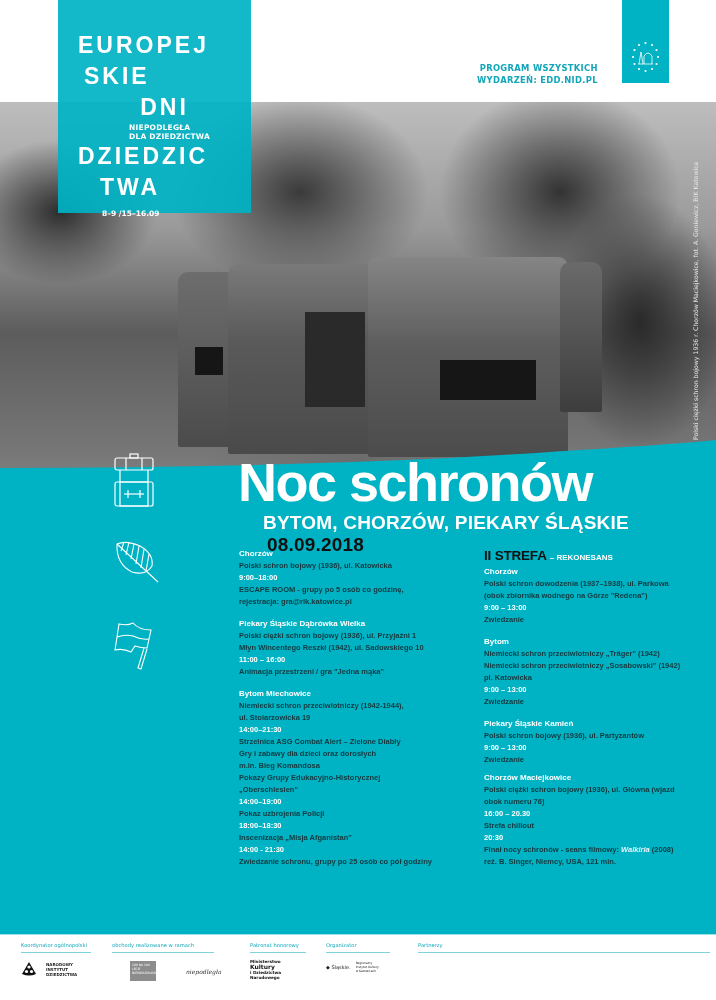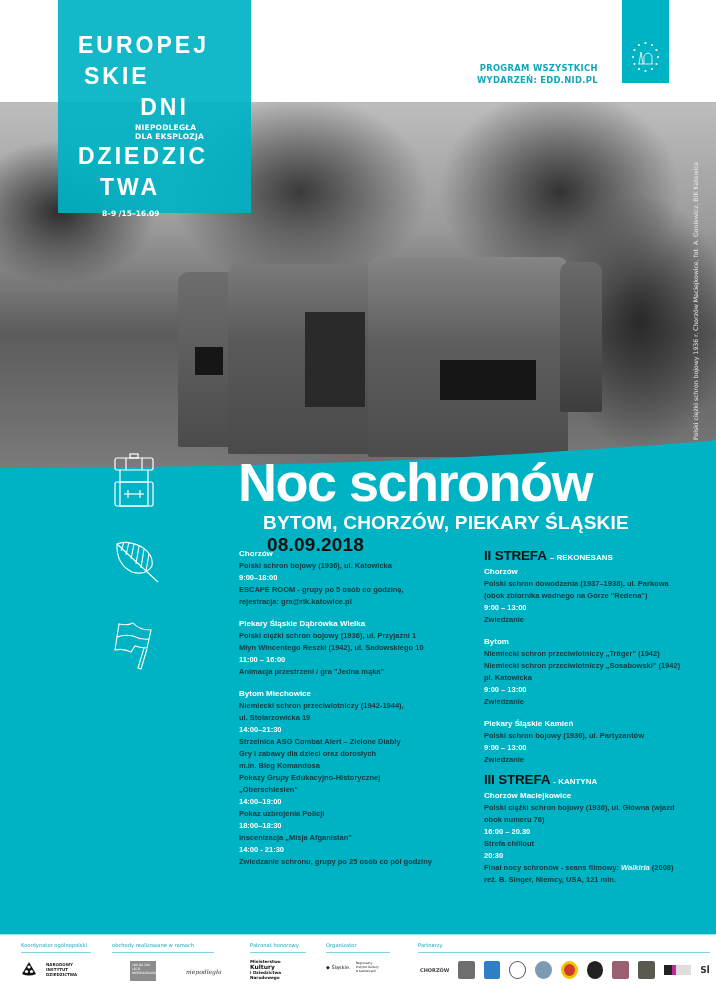--- a/index.html
+++ b/index.html
@@ -100,21 +100,21 @@
   </svg>
 </div>
 
 <div class="logo-box">
   <div class="logo-word">EUROPEJ</div>
   <div class="logo-word" style="margin-left:6px;">SKIE</div>
   <div class="logo-row">
     <div class="logo-word">DNI</div>
     <div class="logo-sub">
       <div>NIEPODLEGŁA</div>
-      <div>DLA EKSPLOZJA</div>
+      <div>DLA DZIEDZICTWA</div>
     </div>
   </div>
   <div class="logo-word">DZIEDZIC</div>
   <div class="logo-word" style="margin-left:22px;">TWA</div>
   <div class="logo-dates">8–9 /15–16.09</div>
 </div>
 
 <div class="program">
   <div>PROGRAM WSZYSTKICH</div>
   <div>WYDARZEŃ: EDD.NID.PL</div>
@@ -239,24 +239,20 @@
   <div class="time">9:00 – 13:00</div>
   <div class="line">Zwiedzanie</div>
   <div class="gap"></div>
 
   <div class="place">Piekary Śląskie Kamień</div>
   <div class="line">Polski schron bojowy (1936), ul. Partyzantów</div>
   <div class="time">9:00 – 13:00</div>
   <div class="line">Zwiedzanie</div>
   <div class="gap-s"></div>
 
-  <div class="zone-title">
-    <span class="zname">III STREFA</span>
-    <span class="zsub">- KANTYNA</span>
-  </div>
   <div class="place">Chorzów Maciejkowice</div>
   <div class="line">Polski ciężki schron bojowy (1936), ul. Główna (wjazd</div>
   <div class="line">obok numeru 76)</div>
   <div class="time">16:00 – 20.30</div>
   <div class="line">Strefa chillout</div>
   <div class="time">20:30</div>
   <div class="line"><span>Finał nocy schronów - seans filmowy: </span><span class="it">Walkiria</span><span> (2008)</span></div>
   <div class="line">reż. B. Singer, Niemcy, USA, 121 min.</div>
 </div>
 
@@ -295,27 +291,14 @@
   <div class="fgroup" style="left:326px; width:64px;">
     <div class="flabel">Organizator</div>
     <div class="flogos" style="gap:5px;">
       <span style="font-size:5px; color:#222;">◆ <span>Śląskie.</span></span>
       <span style="font-size:3px; color:#222; width:26px; line-height:4px;">Regionalny Instytut Kultury w Katowicach</span>
     </div>
   </div>
 
   <div class="fgroup" style="left:418px; width:292px;">
     <div class="flabel">Partnerzy</div>
-    <div class="flogos" style="gap:9px; margin-left:2px;">
-      <span style="font-size:5px; font-weight:bold; color:#444;">CHORZÓW</span>
-      <div class="plogo" style="border-radius:2px; background:#6e6e6e;"></div>
-      <div class="plogo" style="border-radius:2px; background:#2f7fc6;"></div>
-      <div class="plogo" style="border:1px solid #555;"></div>
-      <div class="plogo" style="background:#7d9ab0;"></div>
-      <div class="plogo" style="background:#d03a2a; border:3px solid #f0c400;"></div>
-      <div class="plogo" style="background:#222;"></div>
-      <div class="plogo" style="border-radius:2px; background:#9a6070;"></div>
-      <div class="plogo" style="border-radius:2px; background:#5a5a50;"></div>
-      <div style="width:30px; height:10px; background:linear-gradient(90deg,#222 30%,#c02a9a 30%,#c02a9a 45%,#ddd 45%);"></div>
-      <div style="font-size:9px; font-weight:bold; color:#333;">Sİ</div>
-    </div>
   </div>
 </div>
 
 </body></html>

